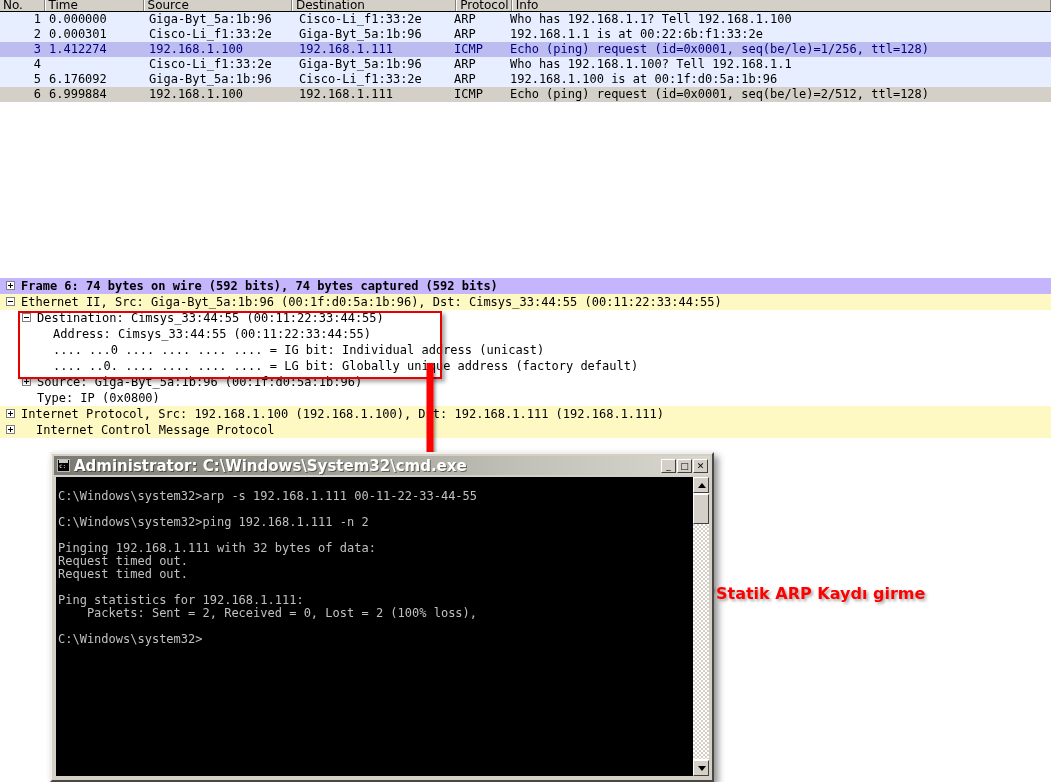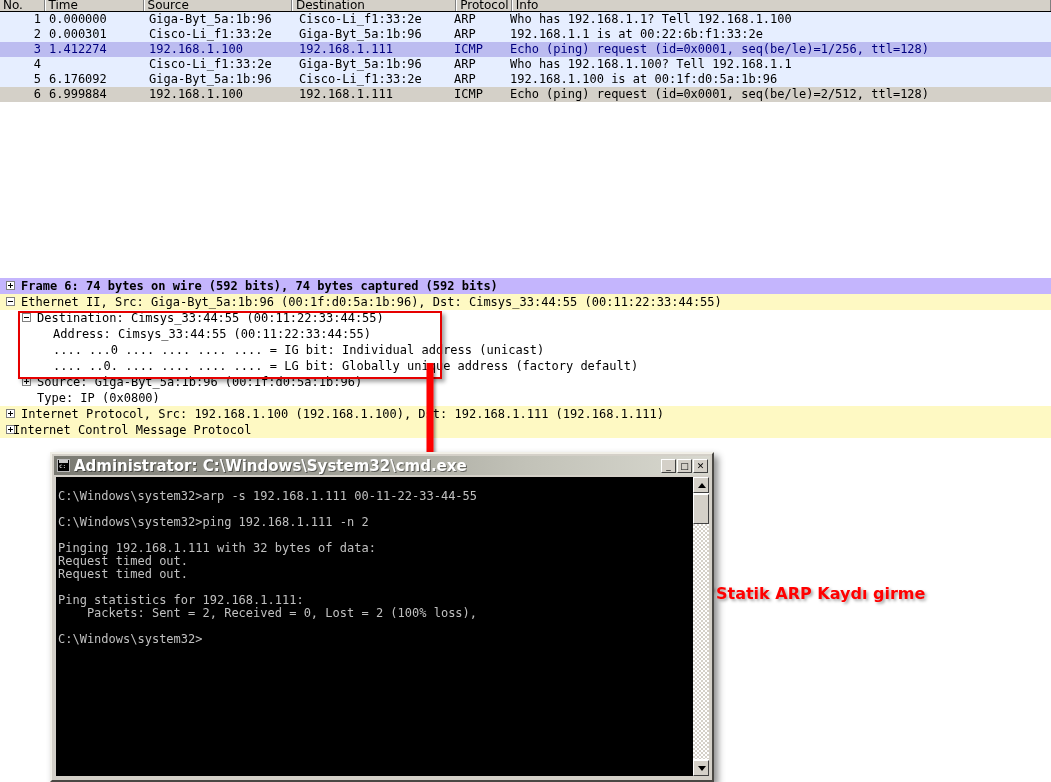--- a/index.html
+++ b/index.html
@@ -236,21 +236,21 @@
     </div>
     <div class="td-row tint-w">
       <span class="lbl" style="left: 37px;">Type: IP (0x0800)</span>
     </div>
     <div class="td-row tint-b">
       <span class="expander plus" style="left: 6px;"></span>
       <span class="lbl" style="left: 21px;">Internet Protocol, Src: 192.168.1.100 (192.168.1.100), Dst: 192.168.1.111 (192.168.1.111)</span>
     </div>
     <div class="td-row tint-b">
       <span class="expander plus" style="left: 6px;"></span>
-      <span class="lbl" style="left: 13px;">Internet Control Message Protocol</span>
+      <span class="lbl" style="left: 36px;">Internet Control Message Protocol</span>
     </div>
   </div>
 
 <div class="redbox" style="left:18px;top:311px;width:424px;height:68px;"></div>
 <div class="redbox" style="left:202px;top:484px;width:350px;height:24px;"></div>
 
 <svg class="arrow-svg" viewBox="0 0 1051 782">
   <defs>
     <filter id="shadow" x="-30%" y="-30%" width="180%" height="180%">
       <feDropShadow dx="2" dy="2" stdDeviation="1.6" flood-color="#000" flood-opacity="0.4"></feDropShadow>

